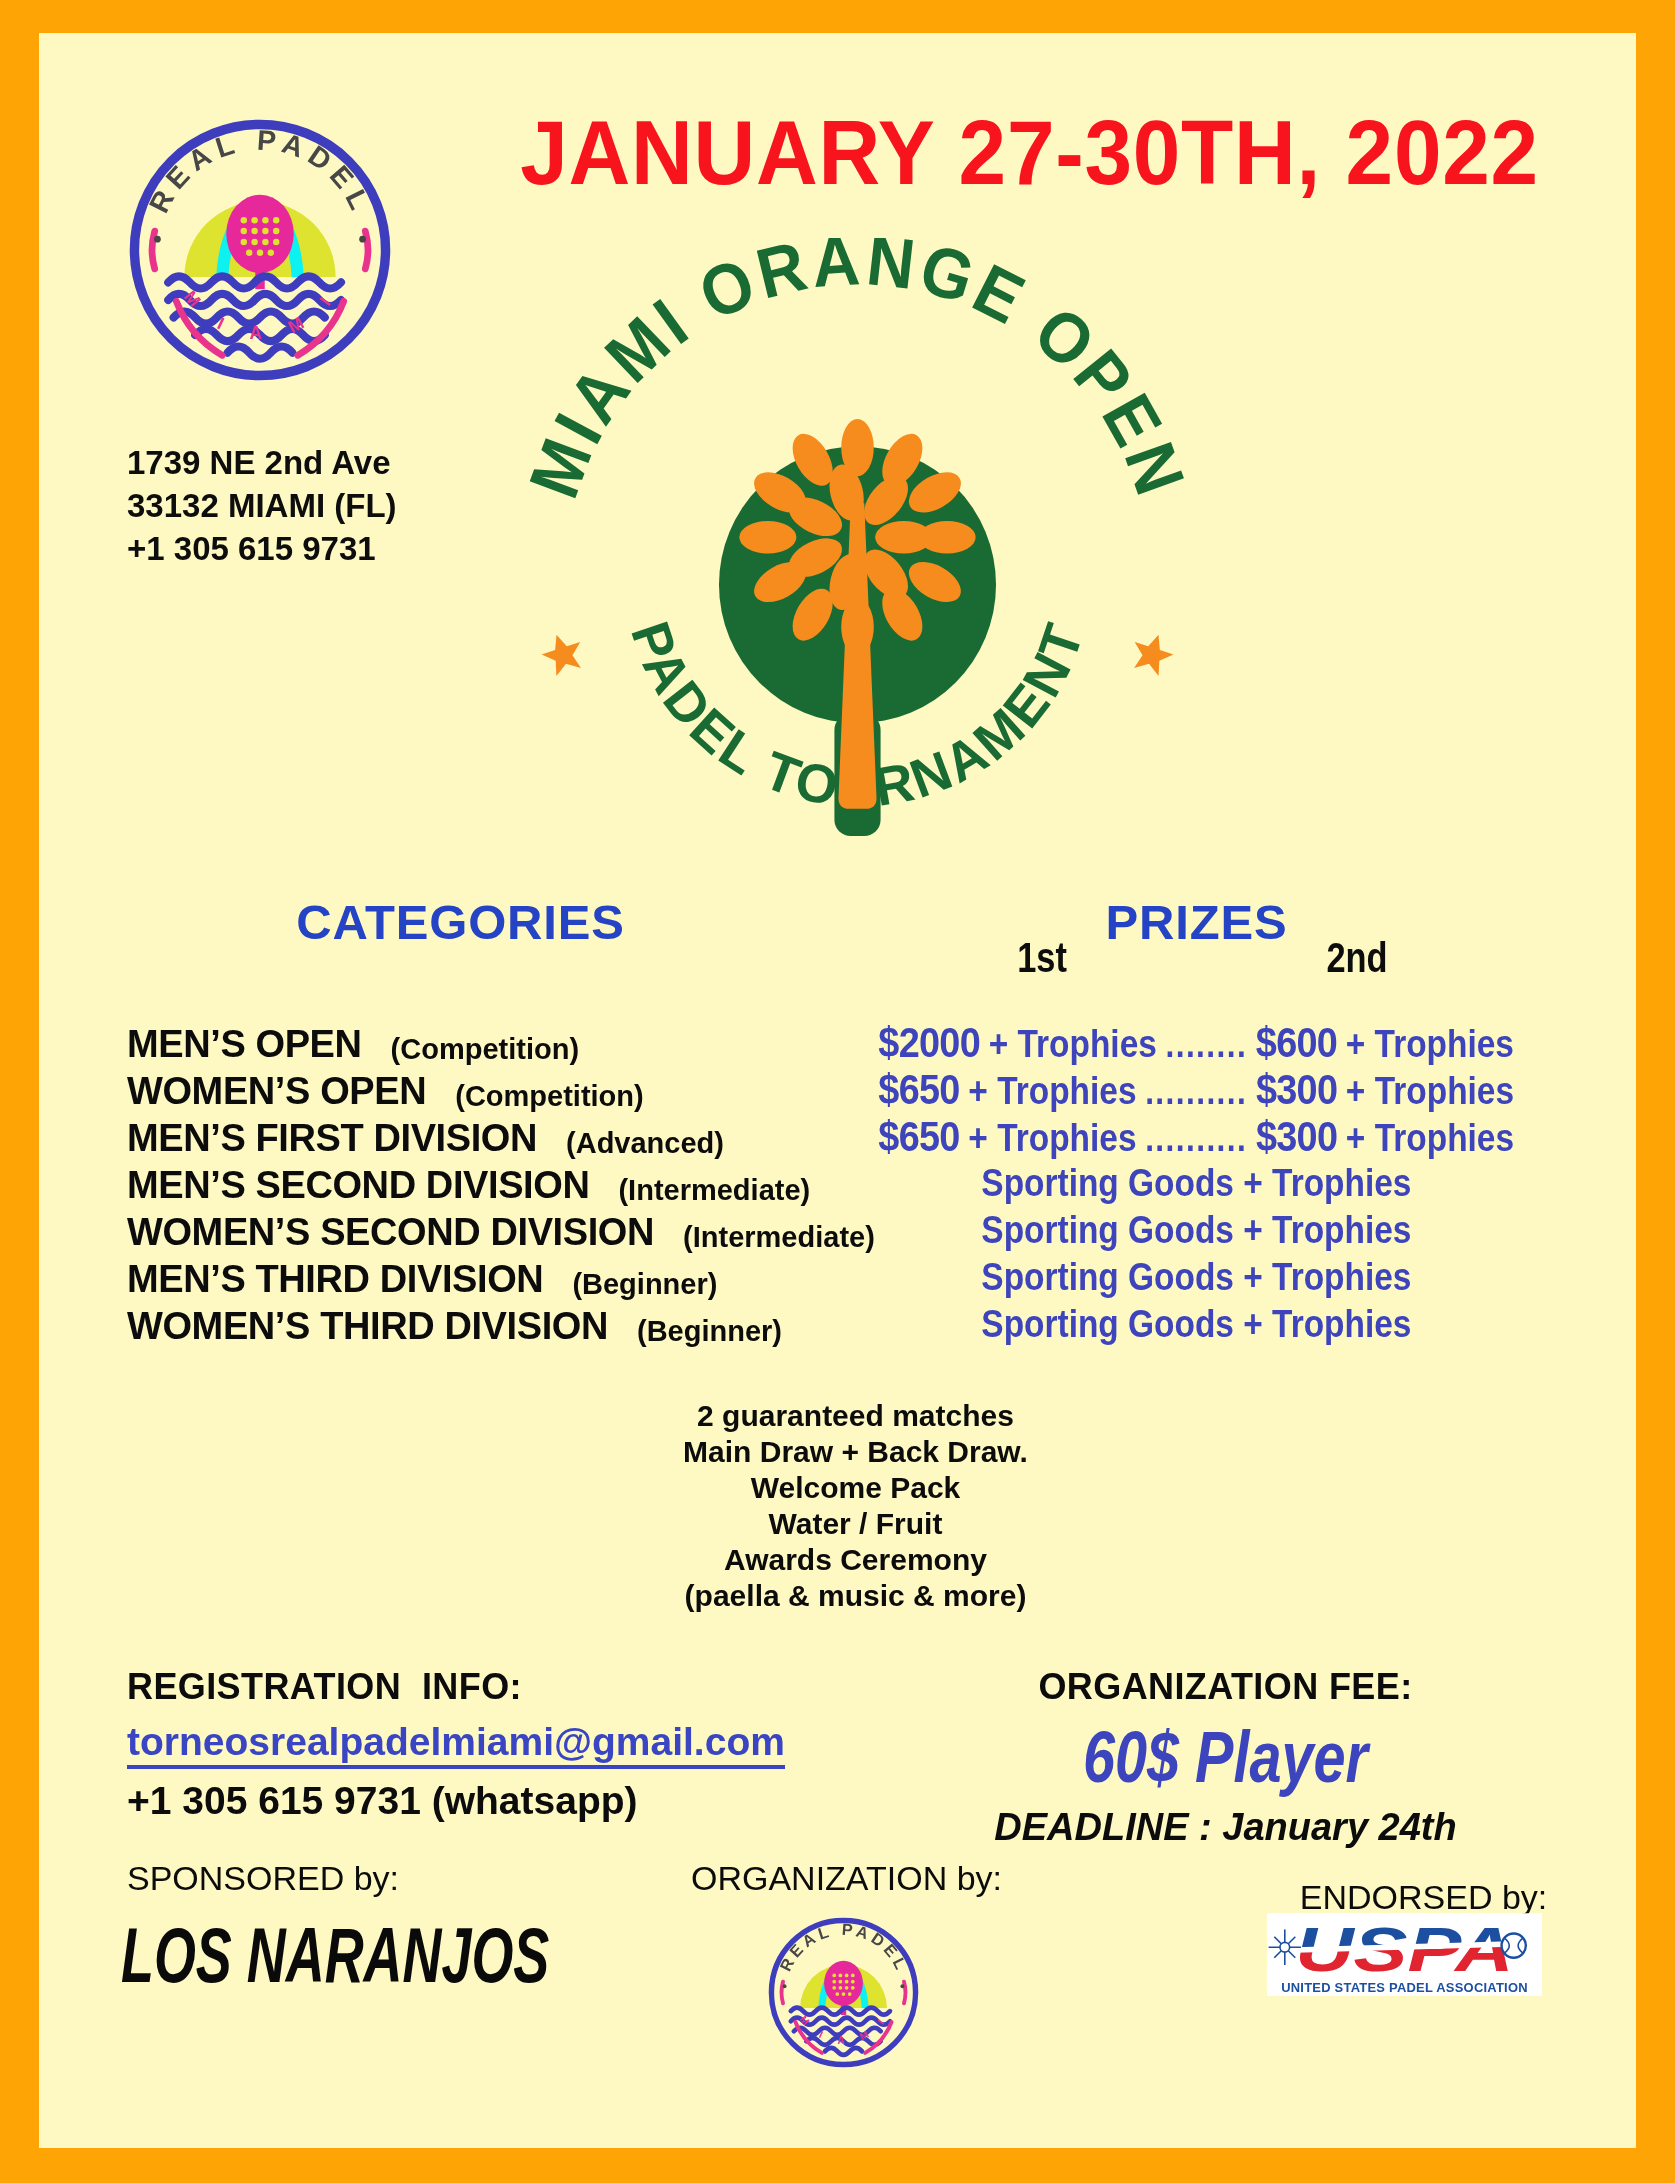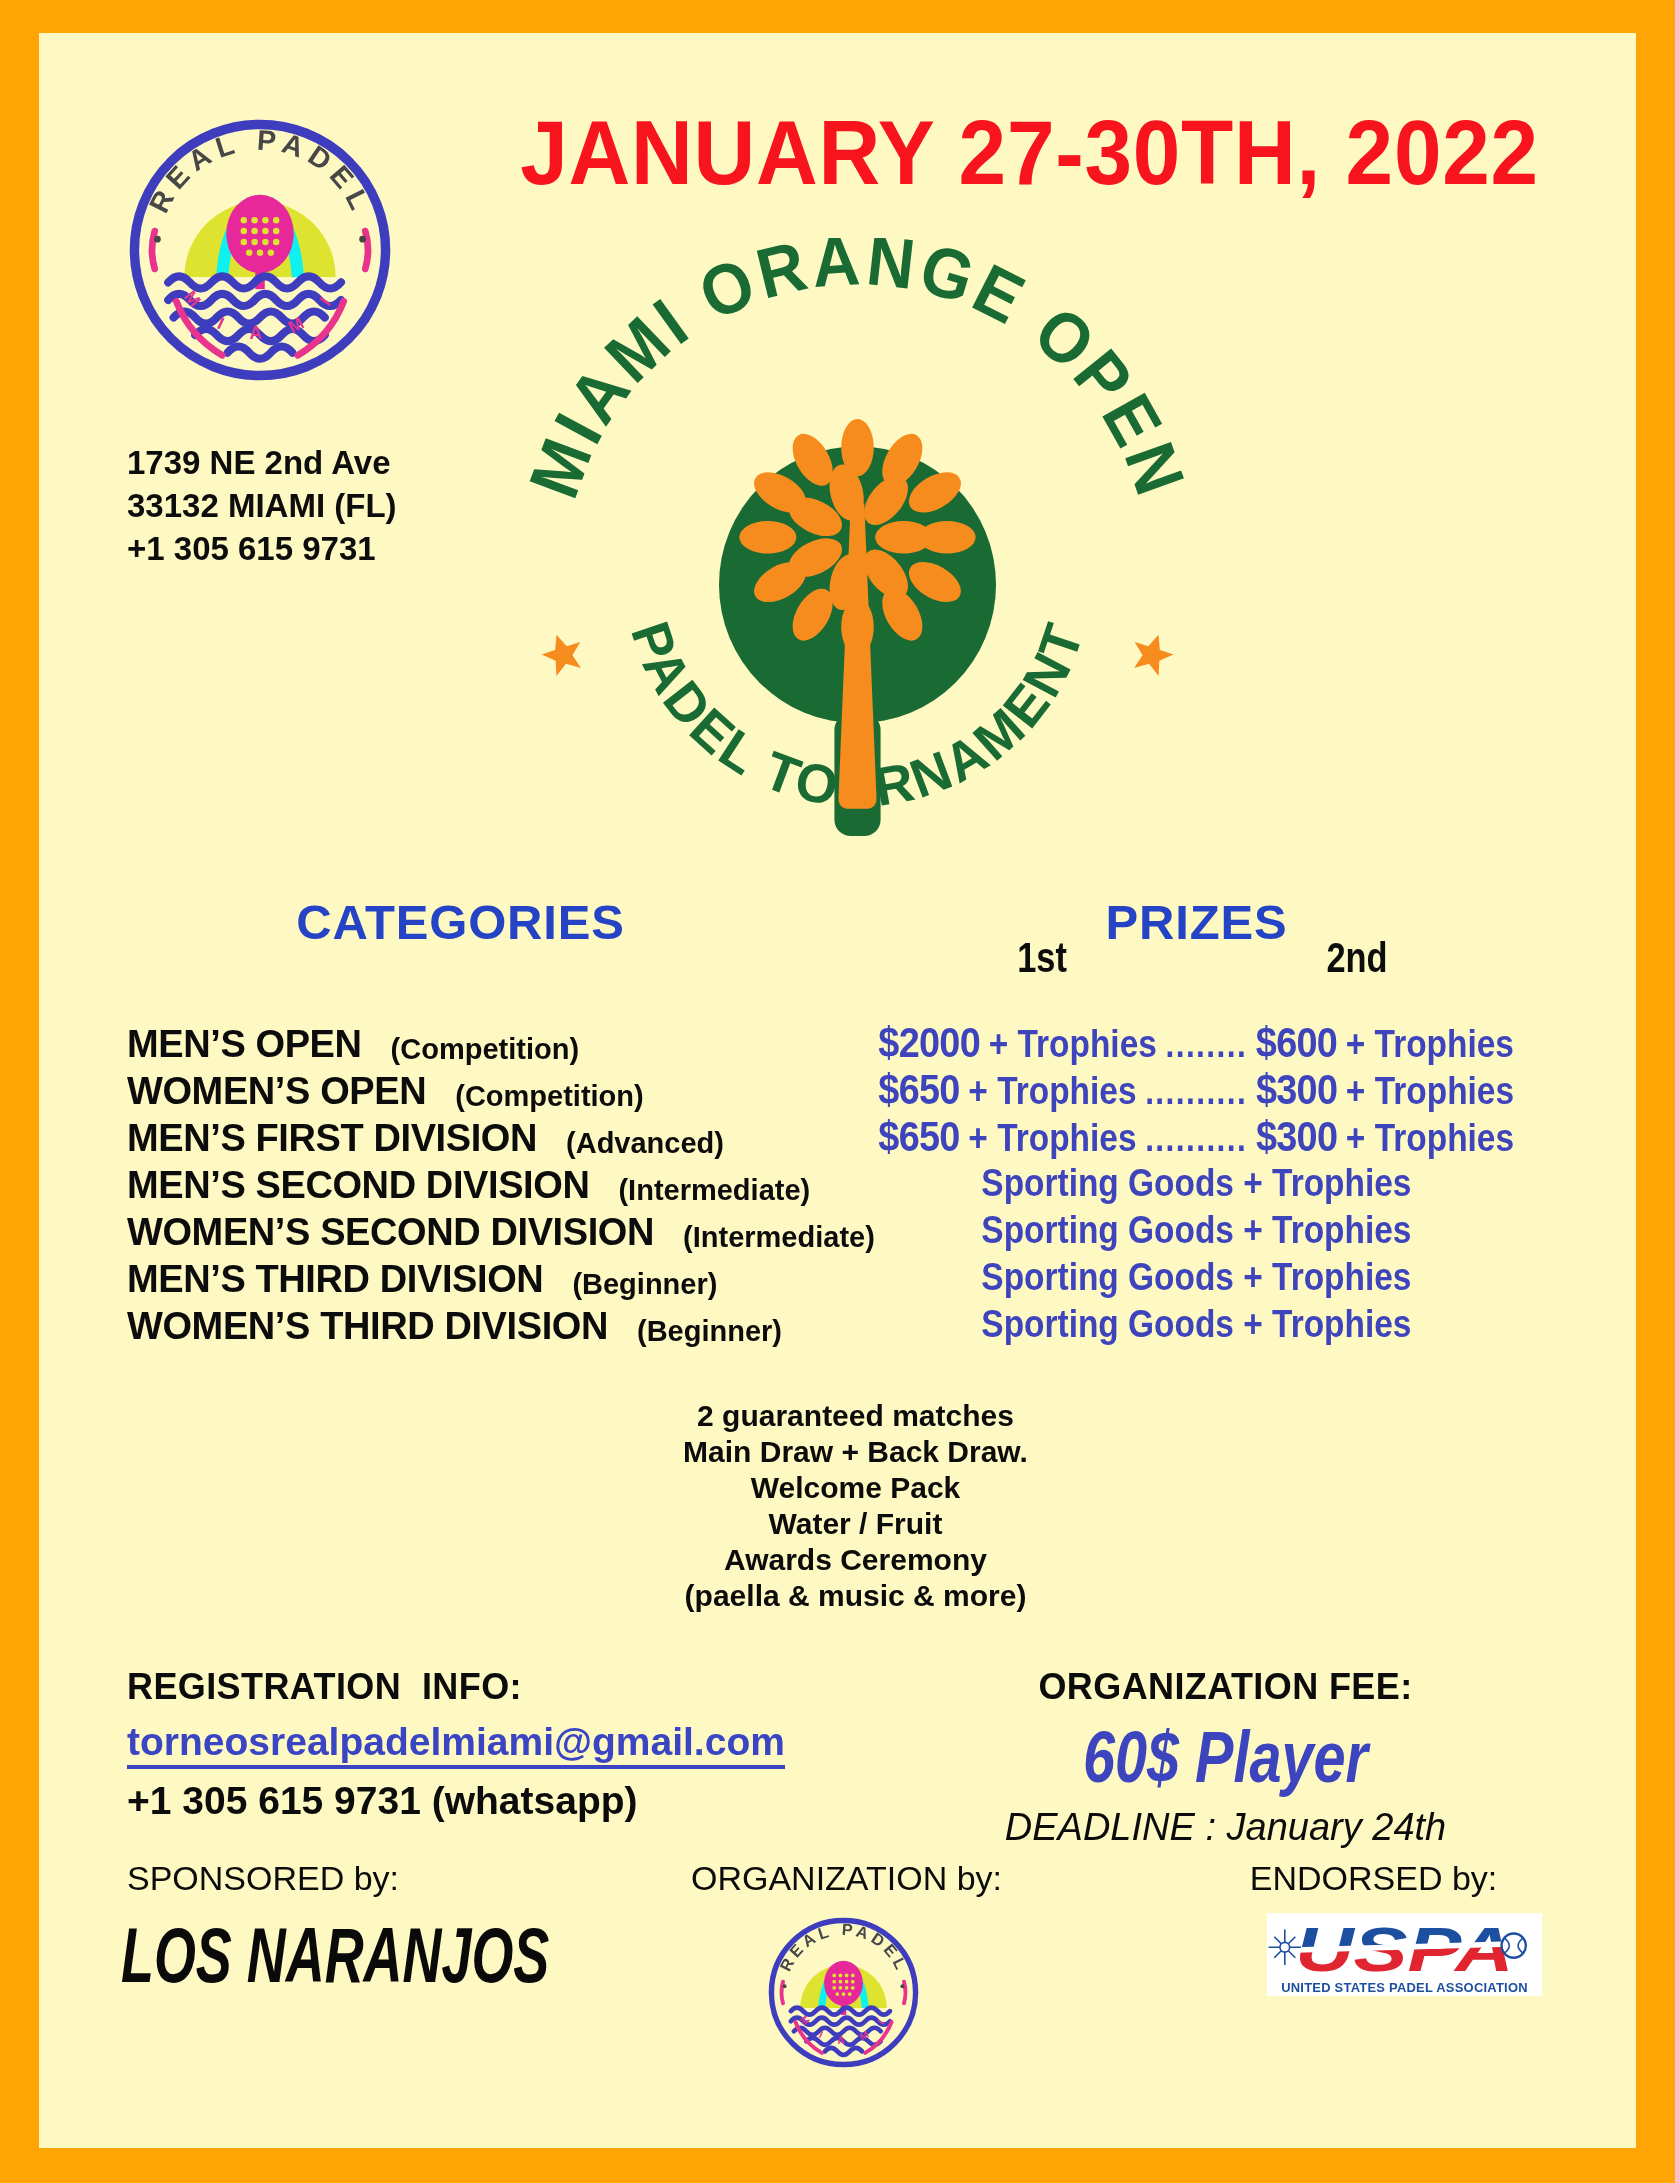--- a/index.html
+++ b/index.html
@@ -76,27 +76,27 @@
     font-size:39px; font-weight:700; color:#3A45C4;
     border-bottom:4.1px solid #3A45C4; padding-bottom:1.6px; cursor:pointer;
   }
   .phone { margin-top:9.8px; font-size:39px; font-weight:800; color:#0C0C0C; }
 
   .reg-fee { left:941px; top:1633px; width:491px; text-align:center; }
   .fee-value {
     margin-top:8.2px; font-size:72px; font-weight:900; font-style:italic;
     color:#3C44BE; transform:scaleX(0.8); white-space:nowrap;
   }
-  .deadline { margin-top:8.2px; font-size:38px; font-weight:400; font-style:italic; color:#0C0C0C; white-space:nowrap; }
+  .deadline { margin-top:8.2px; font-size:38px; font-weight:700; font-style:italic; color:#0C0C0C; white-space:nowrap; }
 
   
   .foot-label { top:1826px; font-size:34px; font-weight:500; color:#0C0C0C; white-space:nowrap; }
   .lbl-sponsored { left:88px; }
   .lbl-org { left:644px; width:327px; text-align:center; }
-  .lbl-endorsed { left:1171px; width:327px; text-align:center; }
+  .lbl-endorsed { left:1221px; width:327px; text-align:center;margin-top:19px; }
   .sponsor-name {
     left:82px; top:1878px;
     font-size:77px; font-weight:900; font-style:italic; color:#0A0A0A;
     transform:scaleX(0.70); transform-origin:left center; white-space:nowrap;
   }
   .org-badge-box { left:727px; top:1882px; width:155px; height:155px; }
   .uspa-box { left:1228px; top:1880px; width:275px; height:83px; }
 
   .uspa-sub { font-size:16px; font-weight:700; fill:#1D4FA1; letter-spacing:0.3px; }
   .b-arc-top { font-size:21px; font-weight:800; letter-spacing:3px; fill:#474747; }

